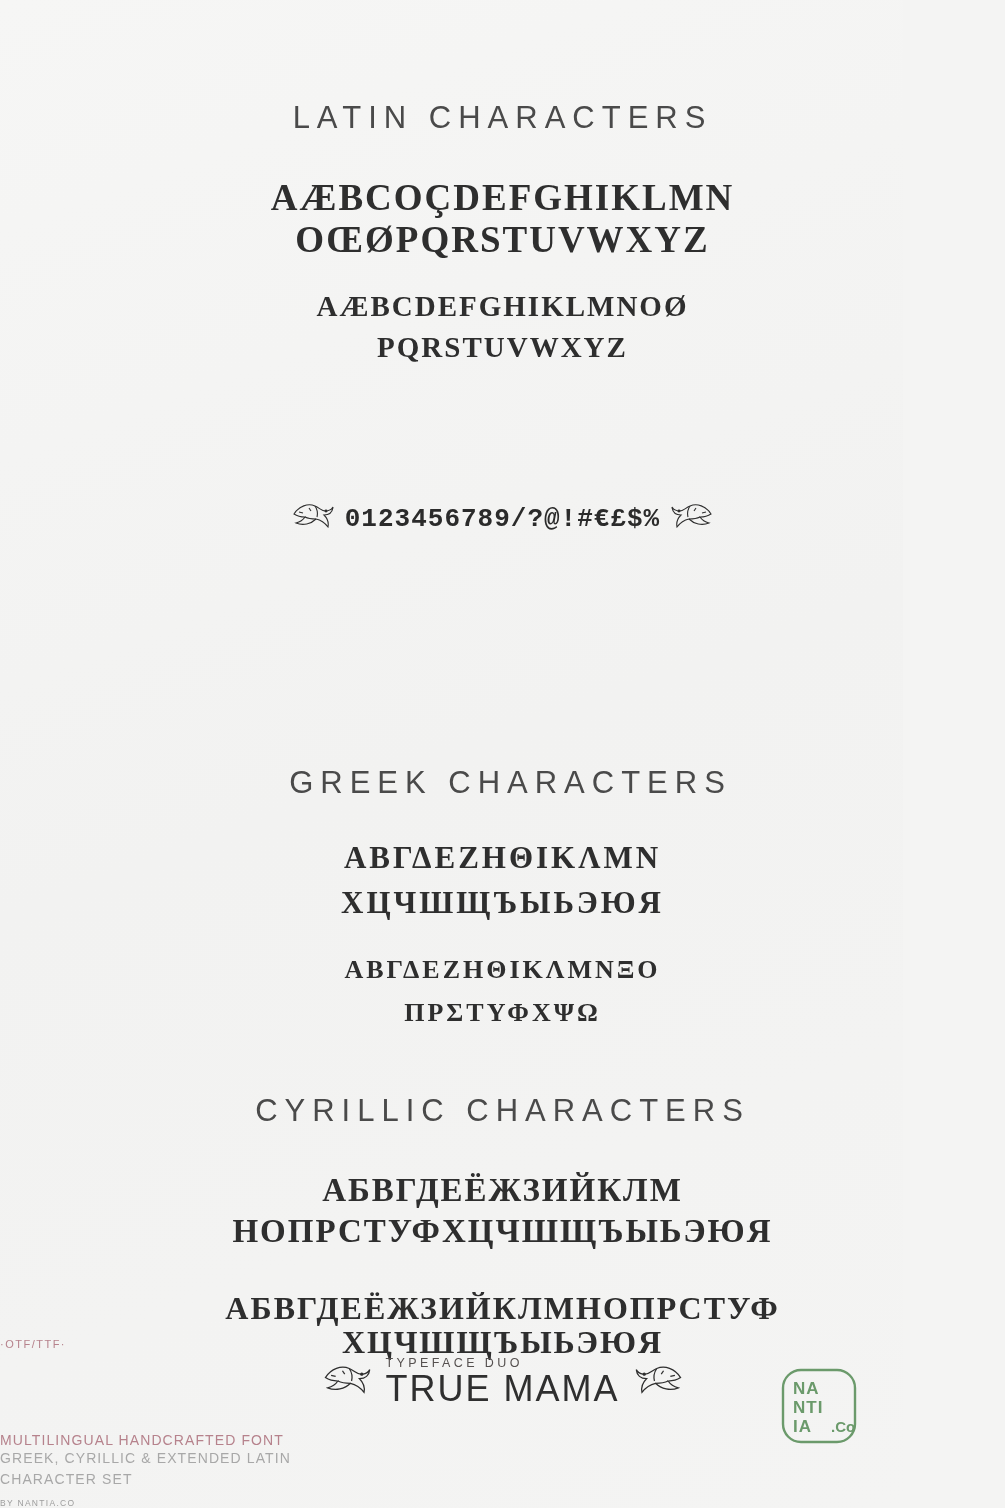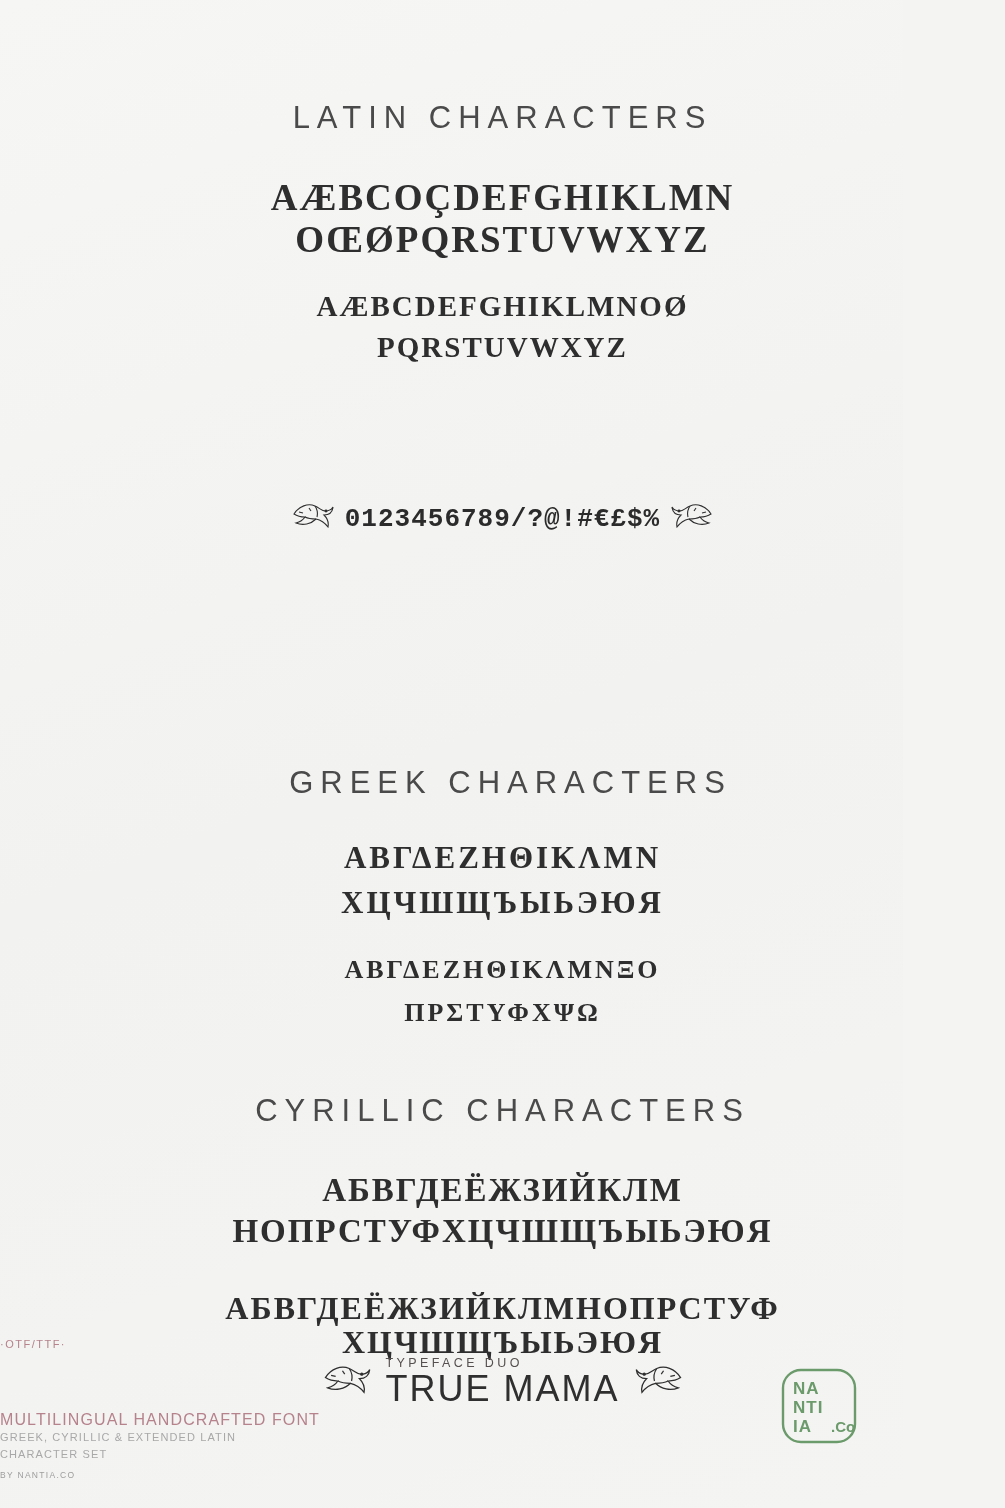--- a/index.html
+++ b/index.html
@@ -136,28 +136,28 @@
     text-transform: uppercase;
   }
   .footer-title {
     font-family: "Liberation Sans", sans-serif;
     font-size: 36px;
     letter-spacing: 2px;
     color: #2f2f2f;
     margin-top: -2px;
   }
   .footer-sub1 {
-    margin-top: 1px;
-    font-size: 16px;
+    margin-top: 22px;
+    font-size: 14px;
     letter-spacing: 1.1px;
     color: #b6828c;
     text-transform: uppercase;
   }
   .footer-sub2 {
-    font-size: 11px;
+    font-size: 14px;
     letter-spacing: 1.1px;
     color: #a8a8a8;
     text-transform: uppercase;
     line-height: 1.5;
   }
   .footer-by {
     margin-top: 8px;
     font-size: 8.5px;
     letter-spacing: 1.3px;
     color: #9d9d9d;

